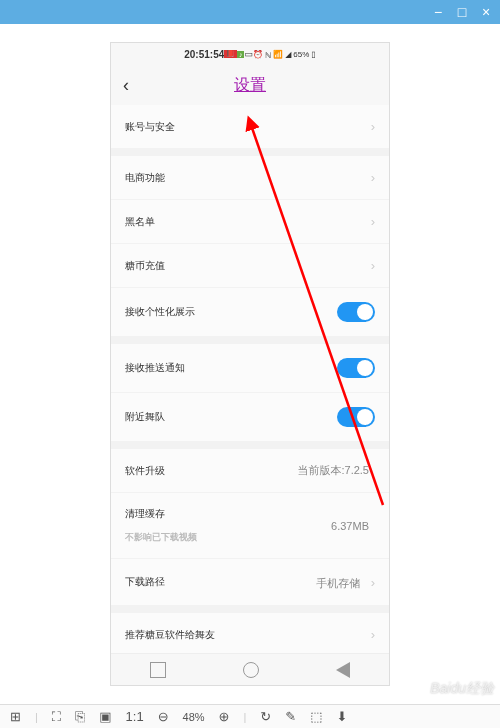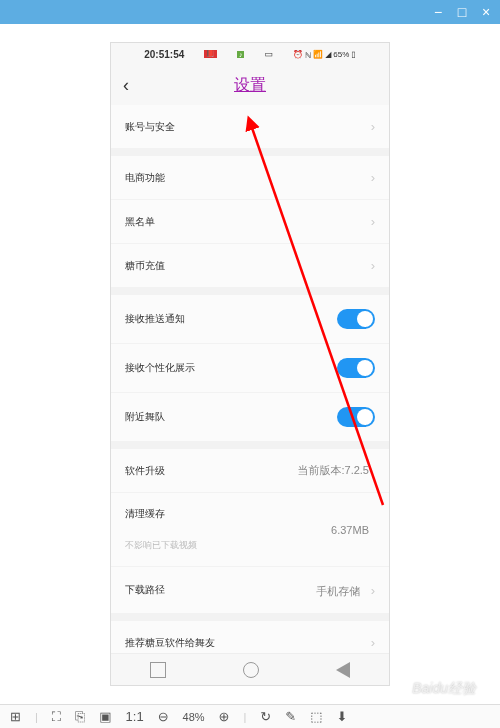--- a/index.html
+++ b/index.html
@@ -5,55 +5,55 @@
     * { margin: 0; padding: 0; box-sizing: border-box; }
     body { font-family: "Microsoft YaHei", Arial, sans-serif; background: #f0f0f0; width: 500px; height: 728px; overflow: hidden; position: relative; }
     
     .window-titlebar { background: #5DADE2; height: 24px; display: flex; justify-content: flex-end; align-items: center; padding: 0 8px; gap: 12px; }
     .window-btn { width: 12px; height: 12px; display: flex; align-items: center; justify-content: center; color: white; font-size: 14px; cursor: pointer; }
     
     .viewer-area { background: #fff; height: 680px; padding: 18px 60px; display: flex; justify-content: center; }
     
     .phone-screen { width: 280px; height: 644px; background: #f7f7f7; border: 1px solid #ddd; display: flex; flex-direction: column; position: relative; }
     
-    .status-bar { height: 22px; background: #f7f7f7; display: flex; align-items: center; justify-content: center; font-size: 9px; color: #333; gap: 20px; padding: 0 6px; }
+    .status-bar { height: 22px; background: #f7f7f7; display: flex; align-items: center; justify-content: center; font-size: 9px; color: #333; gap: 0; padding: 0 6px; }
     .status-bar .time { font-weight: bold; font-size: 10px; }
     .status-icons { display: flex; gap: 2px; align-items: center; font-size: 8px; }
     .red-box { background: #d33; color: white; padding: 0 2px; font-size: 7px; }
     .green-box { background: #6a4; color: white; padding: 0 2px; font-size: 7px; }
     
     .app-header { height: 40px; display: flex; align-items: center; justify-content: center; position: relative; background: #f7f7f7; }
     .back-btn { position: absolute; left: 12px; font-size: 18px; color: #333; cursor: pointer; }
     .app-title { font-size: 16px; color: #a21caf; text-decoration: underline; }
     
     .settings-list { flex: 1; overflow-y: auto; background: #f2f2f2; }
     .setting-item { background: #fbfbfb; padding: 14px 14px; display: flex; align-items: center; justify-content: space-between; margin-bottom: 1px; cursor: pointer; position: relative; }
     .setting-item.gap { margin-top: 8px; align-items: center; }
     .setting-label { font-size: 10px; color: #333; }
-    .setting-sublabel { font-size: 9px; color: #bbb; margin-top: 18px; }
+    .setting-sublabel { font-size: 9px; color: #bbb; margin-top: 10px; font-weight: bold; }
     .setting-value { font-size: 11px; color: #888; margin-right: 6px; }
     .chevron { color: #ccc; font-size: 13px; }
     
     .toggle { width: 38px; height: 20px; background: #2196F3; border-radius: 10px; position: relative; }
     .toggle::after { content: ''; position: absolute; right: 2px; top: 2px; width: 16px; height: 16px; background: white; border-radius: 50%; }
     
     .nav-bar { height: 32px; background: #f7f7f7; display: flex; align-items: center; justify-content: space-around; border-top: 1px solid #eee; }
     .nav-btn { width: 16px; height: 16px; border: 1.5px solid #999; }
     .nav-square { }
     .nav-circle { border-radius: 50%; }
     .nav-triangle { width: 0; height: 0; border: none; border-top: 8px solid transparent; border-bottom: 8px solid transparent; border-right: 14px solid #999; }
     
     .arrow-overlay { position: absolute; top: 72px; left: 132px; pointer-events: none; z-index: 10; }
     
     .bottom-toolbar { height: 24px; background: #fafafa; display: flex; align-items: center; gap: 14px; padding: 0 10px; font-size: 11px; color: #555; border-top: 1px solid #ddd; }
     .tool-icon { cursor: pointer; font-size: 13px; }
     .zoom-text { font-size: 11px; }
     .divider { color: #ccc; }
     
-    .watermark { position: absolute; bottom: 30px; right: 24px; color: rgba(255,255,255,0.6); font-size: 14px; font-style: italic; text-shadow: 0 0 2px rgba(0,0,0,0.3); }
+    .watermark { position: absolute; bottom: 30px; right: 6px; color: rgba(255,255,255,0.6); font-size: 14px; font-style: italic; text-shadow: 0 0 2px rgba(0,0,0,0.3); }
   </style>
 </head>
 <body>
 
 <div class="window-titlebar">
   <span class="window-btn">−</span>
   <span class="window-btn">□</span>
   <span class="window-btn">×</span>
 </div>
 
@@ -90,26 +90,26 @@
         <span class="chevron">›</span>
       </div>
       <div class="setting-item">
         <span class="setting-label">黑名单</span>
         <span class="chevron">›</span>
       </div>
       <div class="setting-item">
         <span class="setting-label">糖币充值</span>
         <span class="chevron">›</span>
       </div>
+      <div class="setting-item">
+        <span class="setting-label">接收个性化展示</span>
+        <div class="toggle"></div>
+      </div>
       <div class="setting-item gap">
         <span class="setting-label">接收推送通知</span>
-        <div class="toggle"></div>
-      </div>
-      <div class="setting-item">
-        <span class="setting-label">接收个性化展示</span>
         <div class="toggle"></div>
       </div>
       <div class="setting-item">
         <span class="setting-label">附近舞队</span>
         <div class="toggle"></div>
       </div>
       <div class="setting-item gap">
         <span class="setting-label">软件升级</span>
         <span class="setting-value">当前版本:7.2.5</span>
       </div>

